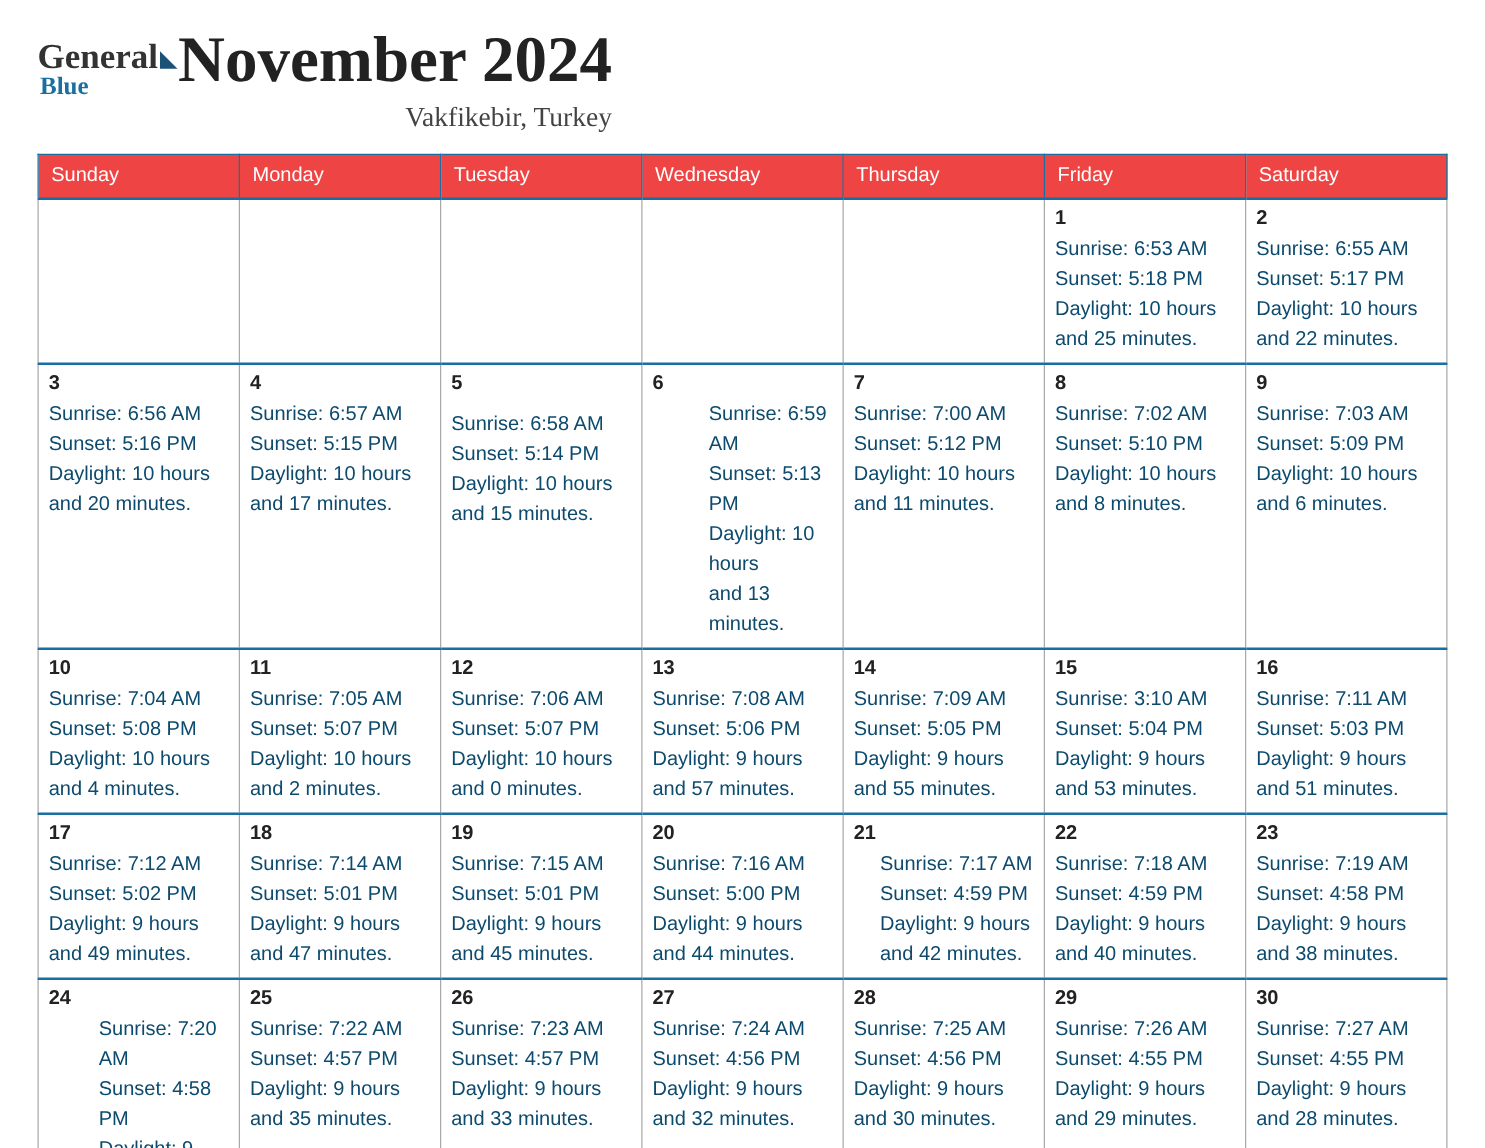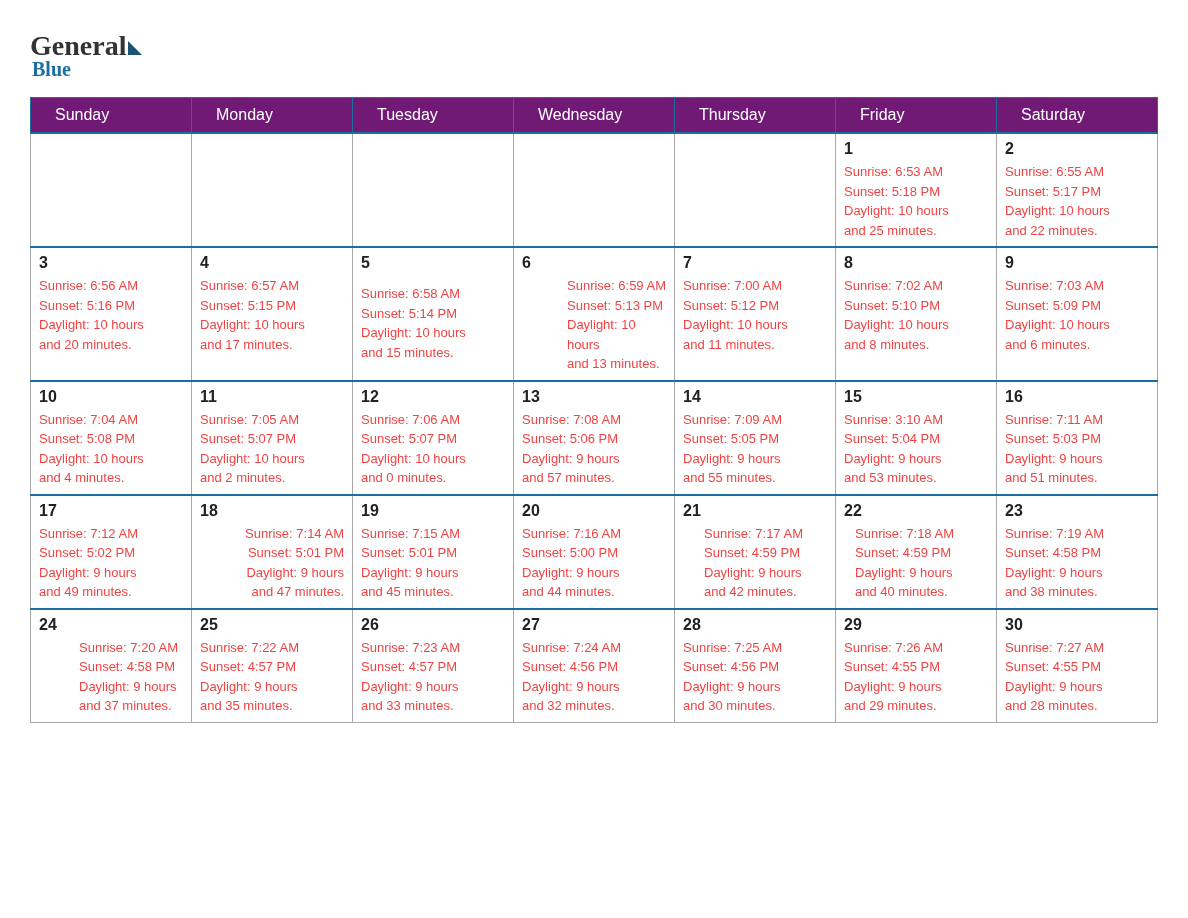--- a/index.html
+++ b/index.html
@@ -64,25 +64,25 @@
       color: #444;
       font-family: Georgia, serif;
       margin-top: 4px;
     }
     .calendar {
       width: 100%;
       border-collapse: collapse;
       margin-top: 16px;
     }
     .calendar th {
-      background-color: #701a75;
+      background-color: #ef4444;
       color: #fff;
       font-size: 16px;
       font-weight: normal;
-      padding: 8px 24px;
+      padding: 8px 10px;
       text-align: left;
       border: 1px solid #1a6fa0;
     }
     .calendar td {
       border: 1px solid #aaa;
       vertical-align: top;
       padding: 6px 8px;
       width: 14.28%;
       min-height: 100px;
       font-size: 13px;
@@ -96,41 +96,45 @@
       border-top: 2px solid #1a6fa0;
     }
     .day-number {
       font-size: 16px;
       font-weight: bold;
       color: #222;
       display: block;
       margin-bottom: 4px;
     }
     .day-info {
-      font-size: 13px;
-      color: #ef4444;
+      font-size: 16px;
+      color: #0c4a6e;
       line-height: 1.5;
     }
     .empty-cell {
       background: #f9f9f9;
     }
     td.empty-cell {
       border-top: none;
     }
   </style>
 </head>
 <body>
 
 <div class="header">
   <div class="logo">
     <div class="logo-text">
       <span class="logo-general">General</span>
       <span class="logo-arrow"></span>
     </div>
     <span class="logo-underline">Blue</span>
+  </div>
+  <div class="title-area">
+    <div class="month-title">November 2024</div>
+    <div class="location">Vakfikebir, Turkey</div>
   </div>
 </div>
 
 <table class="calendar">
   <thead>
     <tr>
     <th>Sunday</th>
         <th>Monday</th>
         <th>Tuesday</th>
         <th>Wednesday</th>
@@ -266,21 +270,21 @@
       <tr>
         <td>
           <span class="day-number">17</span>
           <div class="day-info" style="white-space: pre-line;">Sunrise: 7:12 AM
 Sunset: 5:02 PM
 Daylight: 9 hours
 and 49 minutes.</div>
         </td>
         <td>
           <span class="day-number">18</span>
-          <div class="day-info" style="white-space: pre-line; text-align: right;">Sunrise: 7:14 AM
+          <div class="day-info" style="white-space: pre-line;">Sunrise: 7:14 AM
 Sunset: 5:01 PM
 Daylight: 9 hours
 and 47 minutes.</div>
         </td>
         <td>
           <span class="day-number">19</span>
           <div class="day-info" style="white-space: pre-line;">Sunrise: 7:15 AM
 Sunset: 5:01 PM
 Daylight: 9 hours
 and 45 minutes.</div>
@@ -294,21 +298,21 @@
         </td>
         <td>
           <span class="day-number">21</span>
           <div class="day-info" style="white-space: pre-line; margin-left: 21px;">Sunrise: 7:17 AM
 Sunset: 4:59 PM
 Daylight: 9 hours
 and 42 minutes.</div>
         </td>
         <td>
           <span class="day-number">22</span>
-          <div class="day-info" style="white-space: pre-line; margin-left: 11px;">Sunrise: 7:18 AM
+          <div class="day-info" style="white-space: pre-line;">Sunrise: 7:18 AM
 Sunset: 4:59 PM
 Daylight: 9 hours
 and 40 minutes.</div>
         </td>
         <td>
           <span class="day-number">23</span>
           <div class="day-info" style="white-space: pre-line;">Sunrise: 7:19 AM
 Sunset: 4:58 PM
 Daylight: 9 hours
 and 38 minutes.</div>

